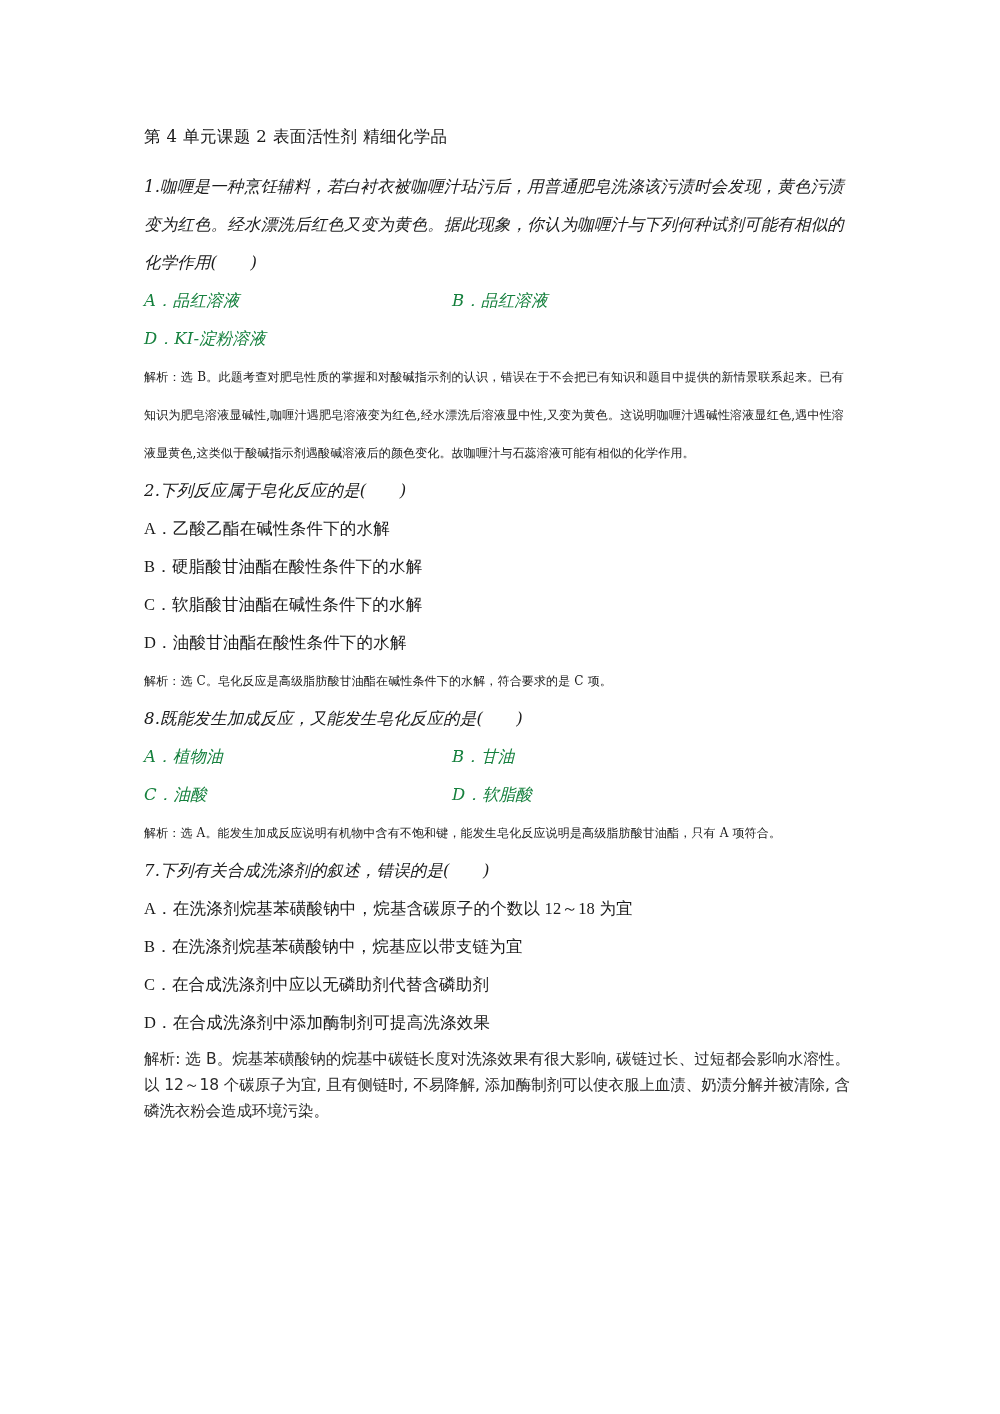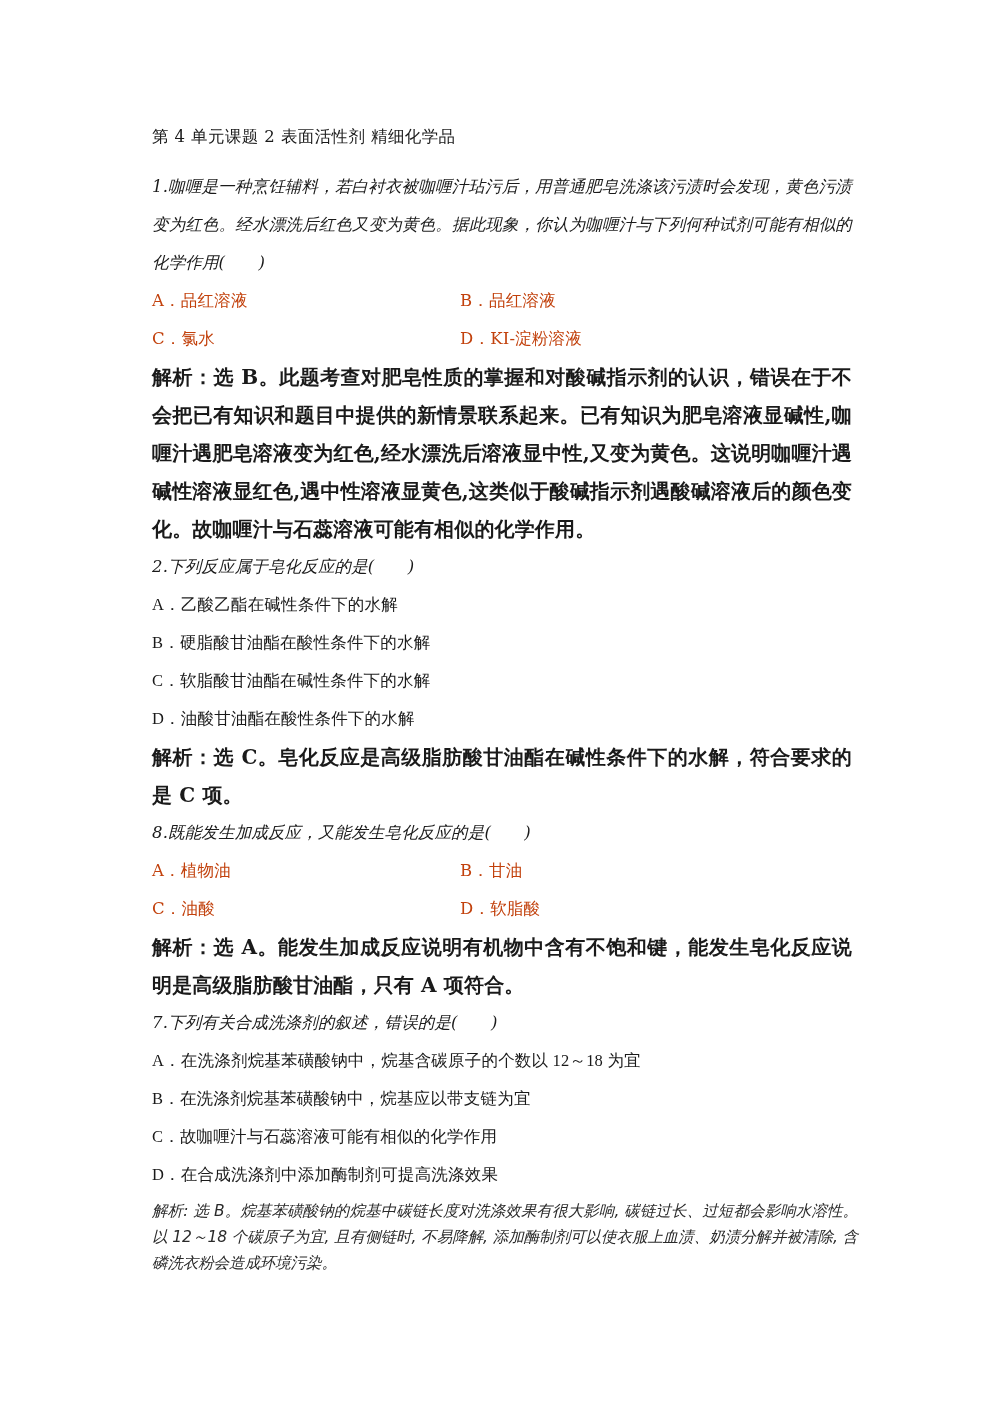--- a/index.html
+++ b/index.html
@@ -10,21 +10,21 @@
   body {
     width: 1000px;
     height: 1414px;
     position: relative;
     font-family: "DejaVu Serif", "Liberation Serif", serif;
     color: #1c1c1c;
     -webkit-font-smoothing: antialiased;
   }
   .page {
     position: absolute;
-    left: 152px;
+    left: 144px;
     top: 0;
     width: 700px;
   }
   .doc-title {
     font-size: 16.5px;
     line-height: 38px;
     margin-top: 118px;
     letter-spacing: 0.4px;
     color: #1a1a1a;
   }
@@ -38,78 +38,74 @@
     font-style: italic;
   }
   .q-stem.first {
     margin-top: 12px;
   }
   .opt-row {
     display: flex;
     font-size: 16.5px;
     line-height: 38px;
     letter-spacing: 0.2px;
-    color: #c2410c;
+    color: #15803d;
+    font-style: italic;
   }
   .opt-col-a { width: 308px; flex: 0 0 308px; }
   .opt-col-b { flex: 1 1 auto; }
   .opt-single {
     font-size: 16.5px;
     line-height: 38px;
     letter-spacing: 0.2px;
     color: #1a1a1a;
     font-family: Liberation Serif, serif;
   }
   .opt-letter {
     display: inline-block;
     min-width: 26px;
   }
   .explain {
-    font-size: 20px;
+    font-size: 12px;
     line-height: 38px;
     text-align: justify;
     text-justify: inter-ideograph;
     letter-spacing: 0.15px;
     color: #1a1a1a;
-    font-weight: bold;
   }
   
   .explain-tight {
     font-family: "DejaVu Sans", "Liberation Sans", sans-serif;
     font-size: 15.5px;
     line-height: 26px;
     text-align: justify;
     text-justify: inter-ideograph;
     letter-spacing: -0.1px;
     color: #2a2a2a;
     margin-top: 4px;
     width: 706px;
-    font-style: italic;
   }
 </style>
 </head>
 <body>
 
 <div class="page">
 
   <div class="doc-title">第 4 单元课题 2  表面活性剂 精细化学品</div>
 
   <div class="q-stem first">1.咖喱是一种烹饪辅料，若白衬衣被咖喱汁玷污后，用普通肥皂洗涤该污渍时会发现，黄色污渍变为红色。经水漂洗后红色又变为黄色。据此现象，你认为咖喱汁与下列何种试剂可能有相似的化学作用(　　)</div>
   <div class="opt-row">
     <div class="opt-col-a">
       <span class="opt-letter">A．</span><span>品红溶液</span>
     </div>
     <div class="opt-col-b">
       <span class="opt-letter">B．</span><span>品红溶液</span>
     </div>
   </div>
   <div class="opt-row">
-    <div class="opt-col-a">
-      <span class="opt-letter">C．</span><span>氯水</span>
-    </div>
     <div class="opt-col-b">
       <span class="opt-letter">D．</span><span>KI-淀粉溶液</span>
     </div>
   </div>
   <div class="explain">解析：选 B。此题考查对肥皂性质的掌握和对酸碱指示剂的认识，错误在于不会把已有知识和题目中提供的新情景联系起来。已有知识为肥皂溶液显碱性,咖喱汁遇肥皂溶液变为红色,经水漂洗后溶液显中性,又变为黄色。这说明咖喱汁遇碱性溶液显红色,遇中性溶液显黄色,这类似于酸碱指示剂遇酸碱溶液后的颜色变化。故咖喱汁与石蕊溶液可能有相似的化学作用。</div>
 
   <div class="q-stem">2.下列反应属于皂化反应的是(　　)</div>
   <div class="opt-single">
     <span class="opt-letter">A．</span><span>乙酸乙酯在碱性条件下的水解</span>
   </div>
@@ -144,20 +140,20 @@
   <div class="explain">解析：选 A。能发生加成反应说明有机物中含有不饱和键，能发生皂化反应说明是高级脂肪酸甘油酯，只有 A 项符合。</div>
 
   <div class="q-stem">7.下列有关合成洗涤剂的叙述，错误的是(　　)</div>
   <div class="opt-single">
     <span class="opt-letter">A．</span><span>在洗涤剂烷基苯磺酸钠中，烷基含碳原子的个数以 12～18 为宜</span>
   </div>
   <div class="opt-single">
     <span class="opt-letter">B．</span><span>在洗涤剂烷基苯磺酸钠中，烷基应以带支链为宜</span>
   </div>
   <div class="opt-single">
-    <span class="opt-letter">C．</span><span>故咖喱汁与石蕊溶液可能有相似的化学作用</span>
+    <span class="opt-letter">C．</span><span>在合成洗涤剂中应以无磷助剂代替含磷助剂</span>
   </div>
   <div class="opt-single">
     <span class="opt-letter">D．</span><span>在合成洗涤剂中添加酶制剂可提高洗涤效果</span>
   </div>
   <div class="explain-tight">解析: 选 B。烷基苯磺酸钠的烷基中碳链长度对洗涤效果有很大影响, 碳链过长、过短都会影响水溶性。以 12～18 个碳原子为宜, 且有侧链时, 不易降解, 添加酶制剂可以使衣服上血渍、奶渍分解并被清除, 含磷洗衣粉会造成环境污染。</div>
 
 </div>
 
 </body></html>

